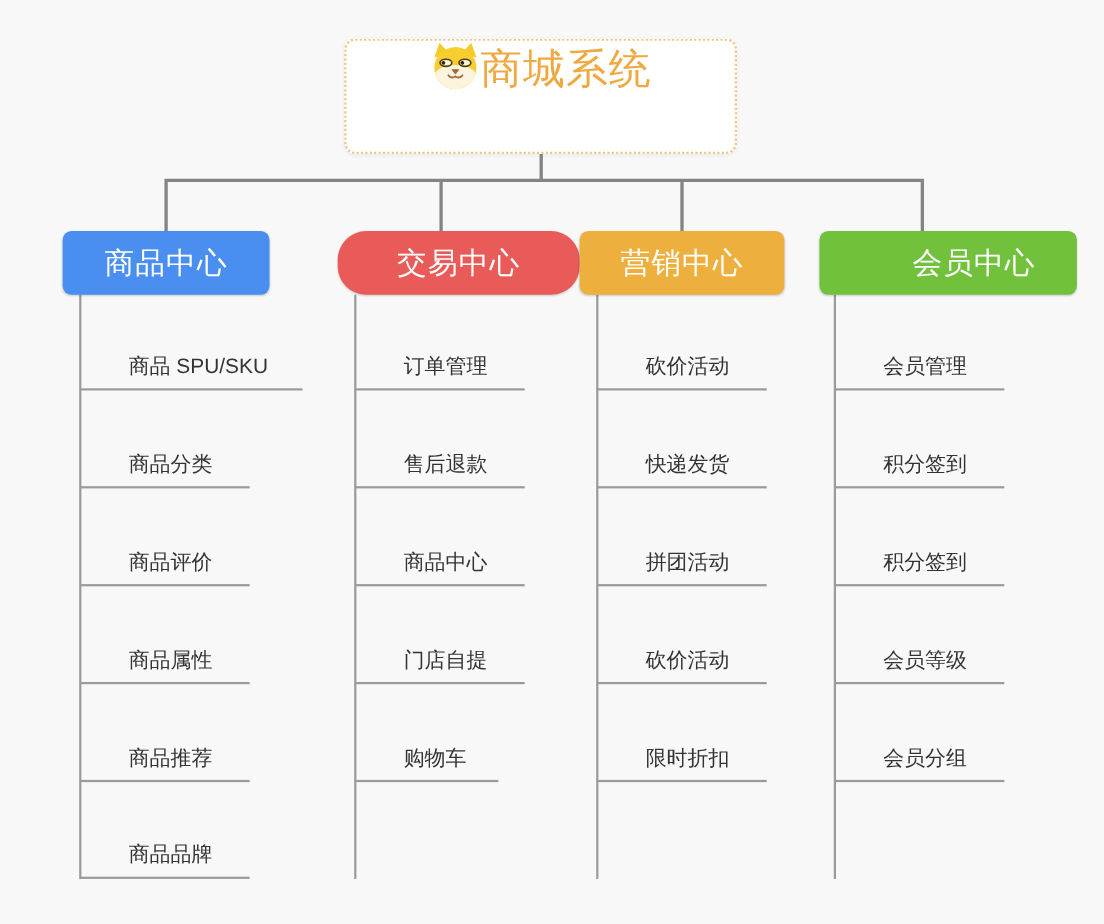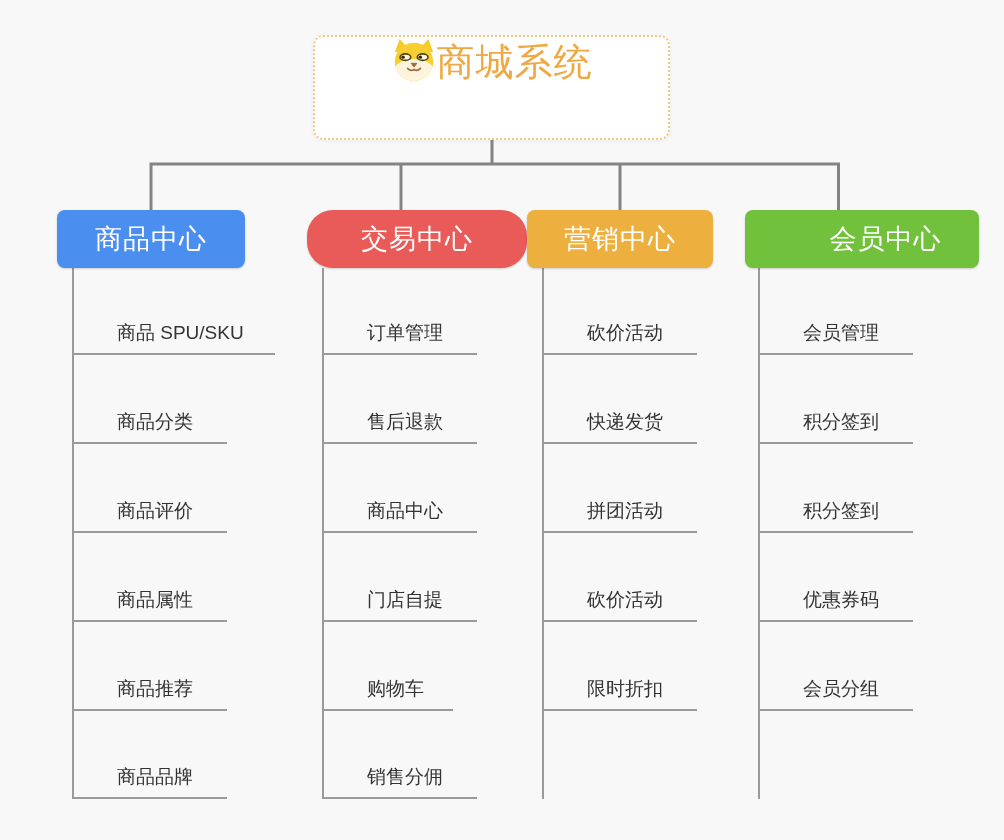--- a/index.html
+++ b/index.html
@@ -121,23 +121,20 @@
     </div>
   <div class="leaf col2 row3">
       <span>商品中心</span>
     </div>
   <div class="leaf col2 row4">
       <span>门店自提</span>
     </div>
   <div class="leaf col2 row5 narrow">
       <span>购物车</span>
     </div>
-  <div class="leaf col2 row6">
-      <span>销售分佣</span>
-    </div>
 
   <div class="leaf col3 row1">
       <span>砍价活动</span>
     </div>
   <div class="leaf col3 row2">
       <span>快递发货</span>
     </div>
   <div class="leaf col3 row3">
       <span>拼团活动</span>
     </div>
@@ -151,19 +148,19 @@
   <div class="leaf col4 row1">
       <span>会员管理</span>
     </div>
   <div class="leaf col4 row2">
       <span>积分签到</span>
     </div>
   <div class="leaf col4 row3">
       <span>积分签到</span>
     </div>
   <div class="leaf col4 row4">
-      <span>优惠券码</span>
+      <span>会员等级</span>
     </div>
   <div class="leaf col4 row5">
       <span>会员分组</span>
     </div>
 
 </div>
 
 </body></html>

